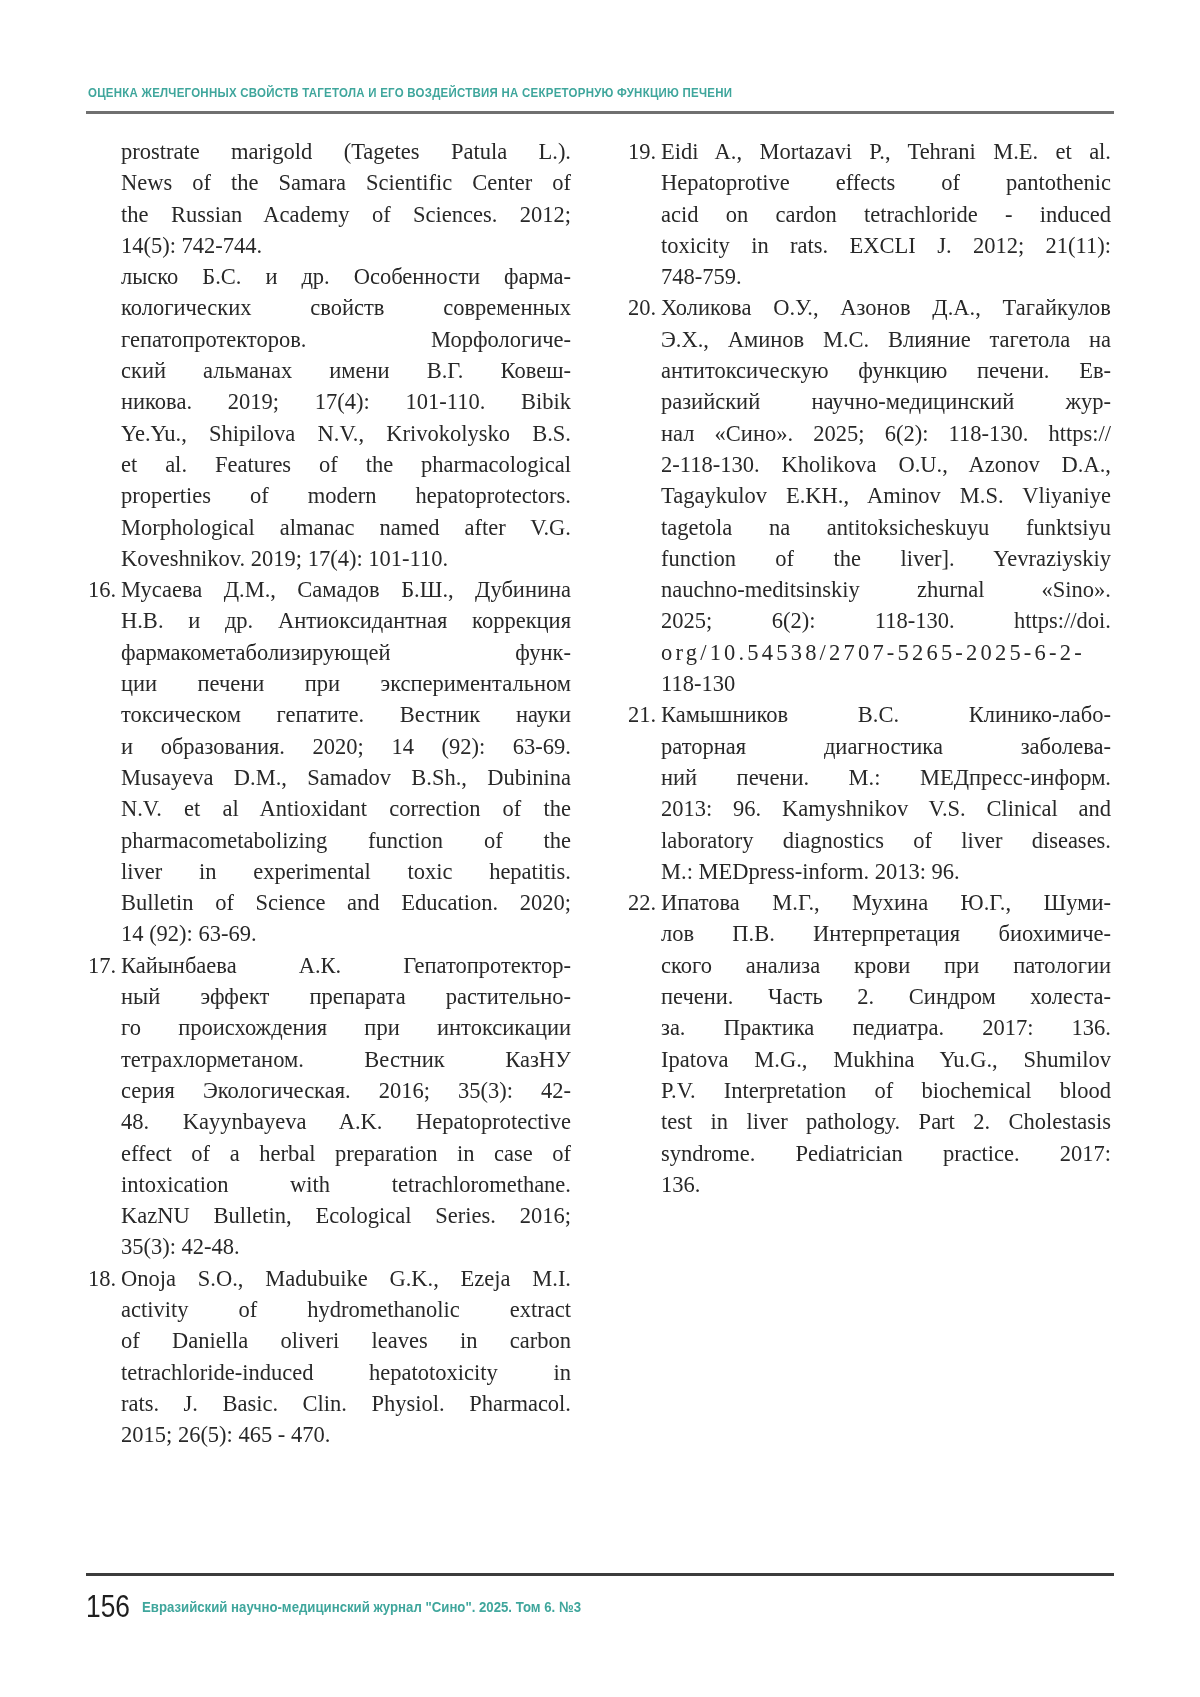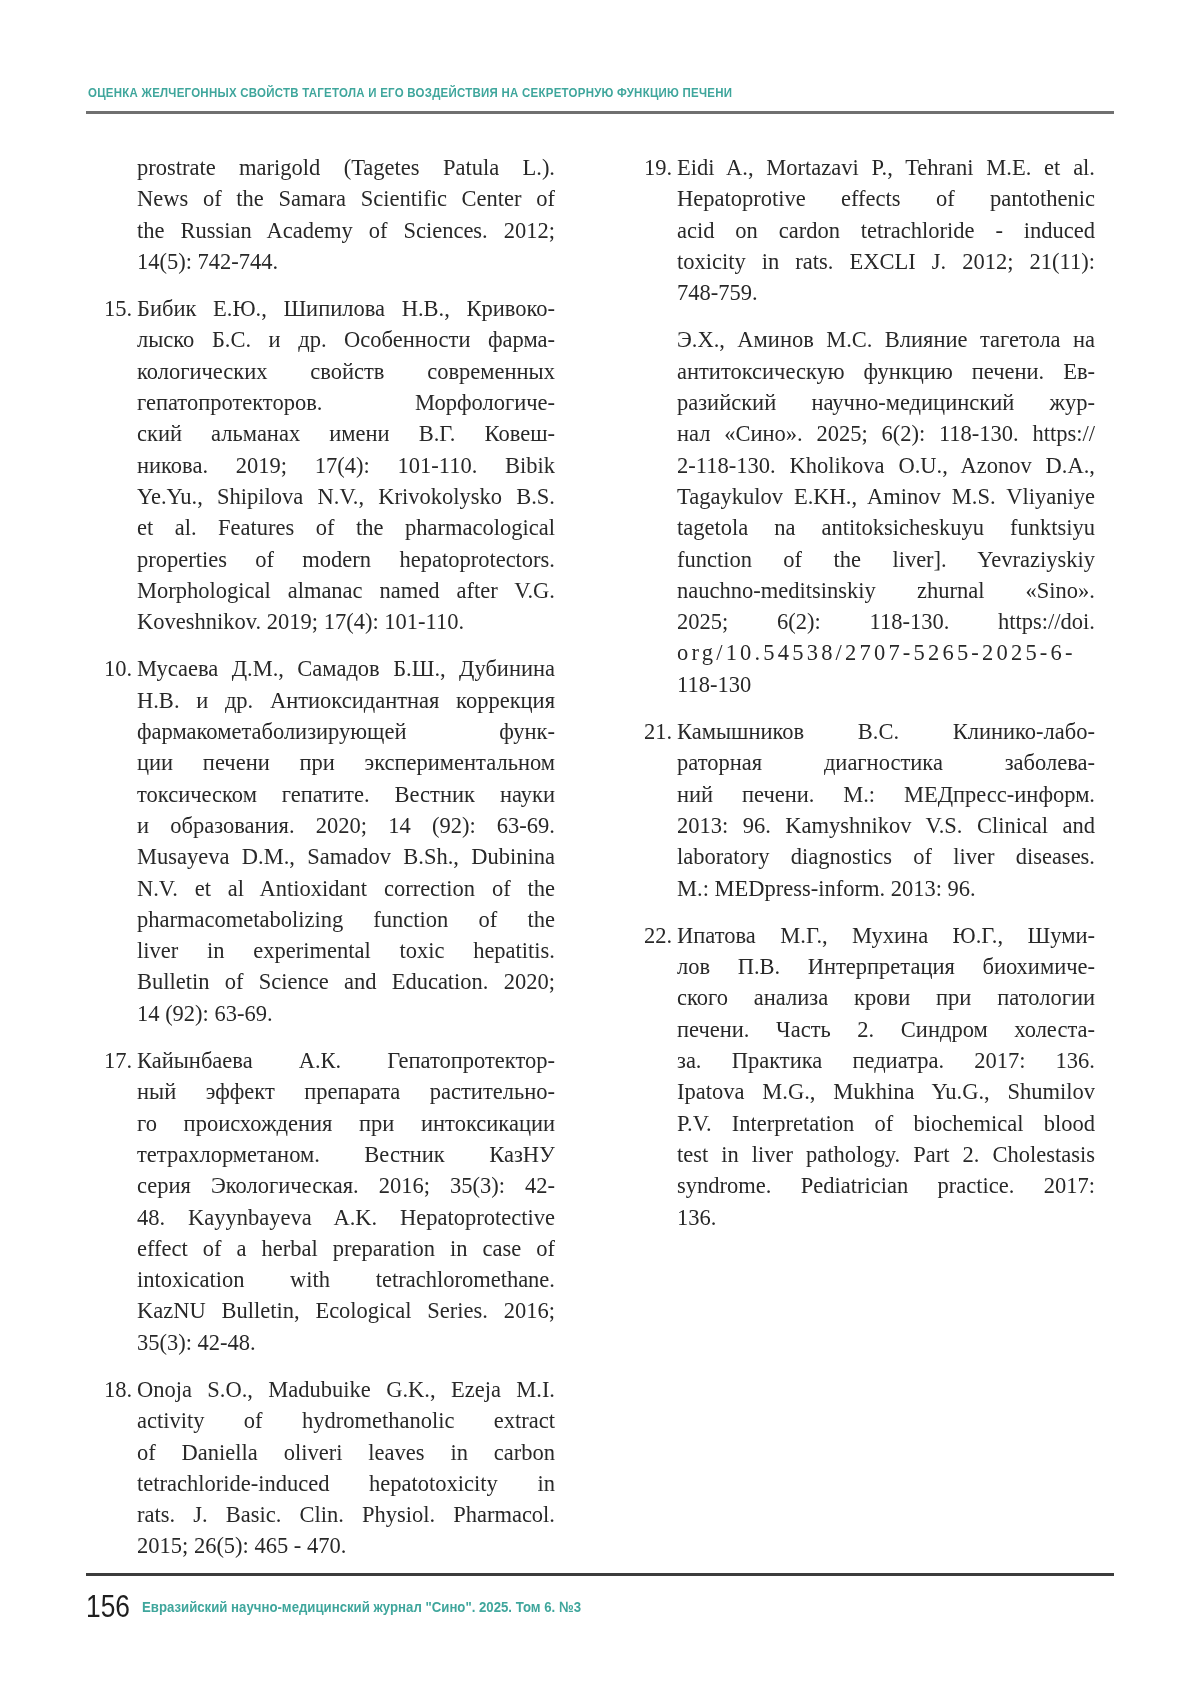--- a/index.html
+++ b/index.html
@@ -33,21 +33,21 @@
   .col {
     position: absolute;
     top: 136px;
     width: 483px;
     font-size: 22.5px;
     line-height: 31.3px;
   }
   .col-left  { left: 88px; }
   .col-right { left: 628px; }
 
-  .ref { margin: 16px; }
+  .ref { margin: 0; }
   .line {
     height: 31.3px;
     overflow: hidden;
     text-align: justify;
     text-align-last: justify;
     white-space: normal;
   }
   .line.cont { padding-left: 33px; }
   .line.last { text-align-last: left; }
   .line.no-space { letter-spacing: 3.2px; }
@@ -87,34 +87,33 @@
   <div class="rule rule-top"></div>
 
   <div class="col col-left">
       <div class="ref">
         <div class="line cont">prostrate marigold (Tagetes Patula L.).</div>
         <div class="line cont">News of the Samara Scientific Center of</div>
         <div class="line cont">the Russian Academy of Sciences. 2012;</div>
         <div class="line cont last">14(5): 742-744.</div>
       </div>
       <div class="ref">
-        <div class="line first"><span class="num">15.</span>Бибик Е.Ю., Шипилова Н.В., Кривоко-</div>
         <div class="line cont">лыско Б.С. и др. Особенности фарма-</div>
         <div class="line cont">кологических свойств современных</div>
         <div class="line cont">гепатопротекторов. Морфологиче-</div>
         <div class="line cont">ский альманах имени В.Г. Ковеш-</div>
         <div class="line cont">никова. 2019; 17(4): 101-110. Bibik</div>
         <div class="line cont">Ye.Yu., Shipilova N.V., Krivokolysko B.S.</div>
         <div class="line cont">et al. Features of the pharmacological</div>
         <div class="line cont">properties of modern hepatoprotectors.</div>
         <div class="line cont">Morphological almanac named after V.G.</div>
         <div class="line cont last">Koveshnikov. 2019; 17(4): 101-110.</div>
       </div>
       <div class="ref">
-        <div class="line first"><span class="num">10.</span>Мусаева Д.М., Самадов Б.Ш., Дубинина</div>
+        <div class="line first"><span class="num">16.</span>Мусаева Д.М., Самадов Б.Ш., Дубинина</div>
         <div class="line cont">Н.В. и др. Антиоксидантная коррекция</div>
         <div class="line cont">фармакометаболизирующей функ-</div>
         <div class="line cont">ции печени при экспериментальном</div>
         <div class="line cont">токсическом гепатите. Вестник науки</div>
         <div class="line cont">и образования. 2020; 14 (92): 63-69.</div>
         <div class="line cont">Musayeva D.M., Samadov B.Sh., Dubinina</div>
         <div class="line cont">N.V. et al Antioxidant correction of the</div>
         <div class="line cont">pharmacometabolizing function of the</div>
         <div class="line cont">liver in experimental toxic hepatitis.</div>
         <div class="line cont">Bulletin of Science and Education. 2020;</div>
@@ -144,20 +143,21 @@
 
   <div class="col col-right">
       <div class="ref">
         <div class="line first"><span class="num">19.</span>Eidi A., Mortazavi P., Tehrani M.E. et al.</div>
         <div class="line cont">Hepatoprotive effects of pantothenic</div>
         <div class="line cont">acid on cardon tetrachloride - induced</div>
         <div class="line cont">toxicity in rats. EXCLI J. 2012; 21(11):</div>
         <div class="line cont last">748-759.</div>
       </div>
       <div class="ref">
+        <div class="line first"><span class="num">20.</span>Холикова О.У., Азонов Д.А., Тагайкулов</div>
         <div class="line cont">Э.Х., Аминов М.С. Влияние тагетола на</div>
         <div class="line cont">антитоксическую функцию печени. Ев-</div>
         <div class="line cont">разийский научно-медицинский жур-</div>
         <div class="line cont">нал «Сино». 2025; 6(2): 118-130. https://</div>
         <div class="line cont">2-118-130. Kholikova O.U., Azonov D.A.,</div>
         <div class="line cont">Tagaykulov E.KH., Aminov M.S. Vliyaniye</div>
         <div class="line cont">tagetola na antitoksicheskuyu funktsiyu</div>
         <div class="line cont">function of the liver]. Yevraziyskiy</div>
         <div class="line cont">nauchno-meditsinskiy zhurnal «Sino».</div>
         <div class="line cont">2025; 6(2): 118-130. https://doi.</div>

